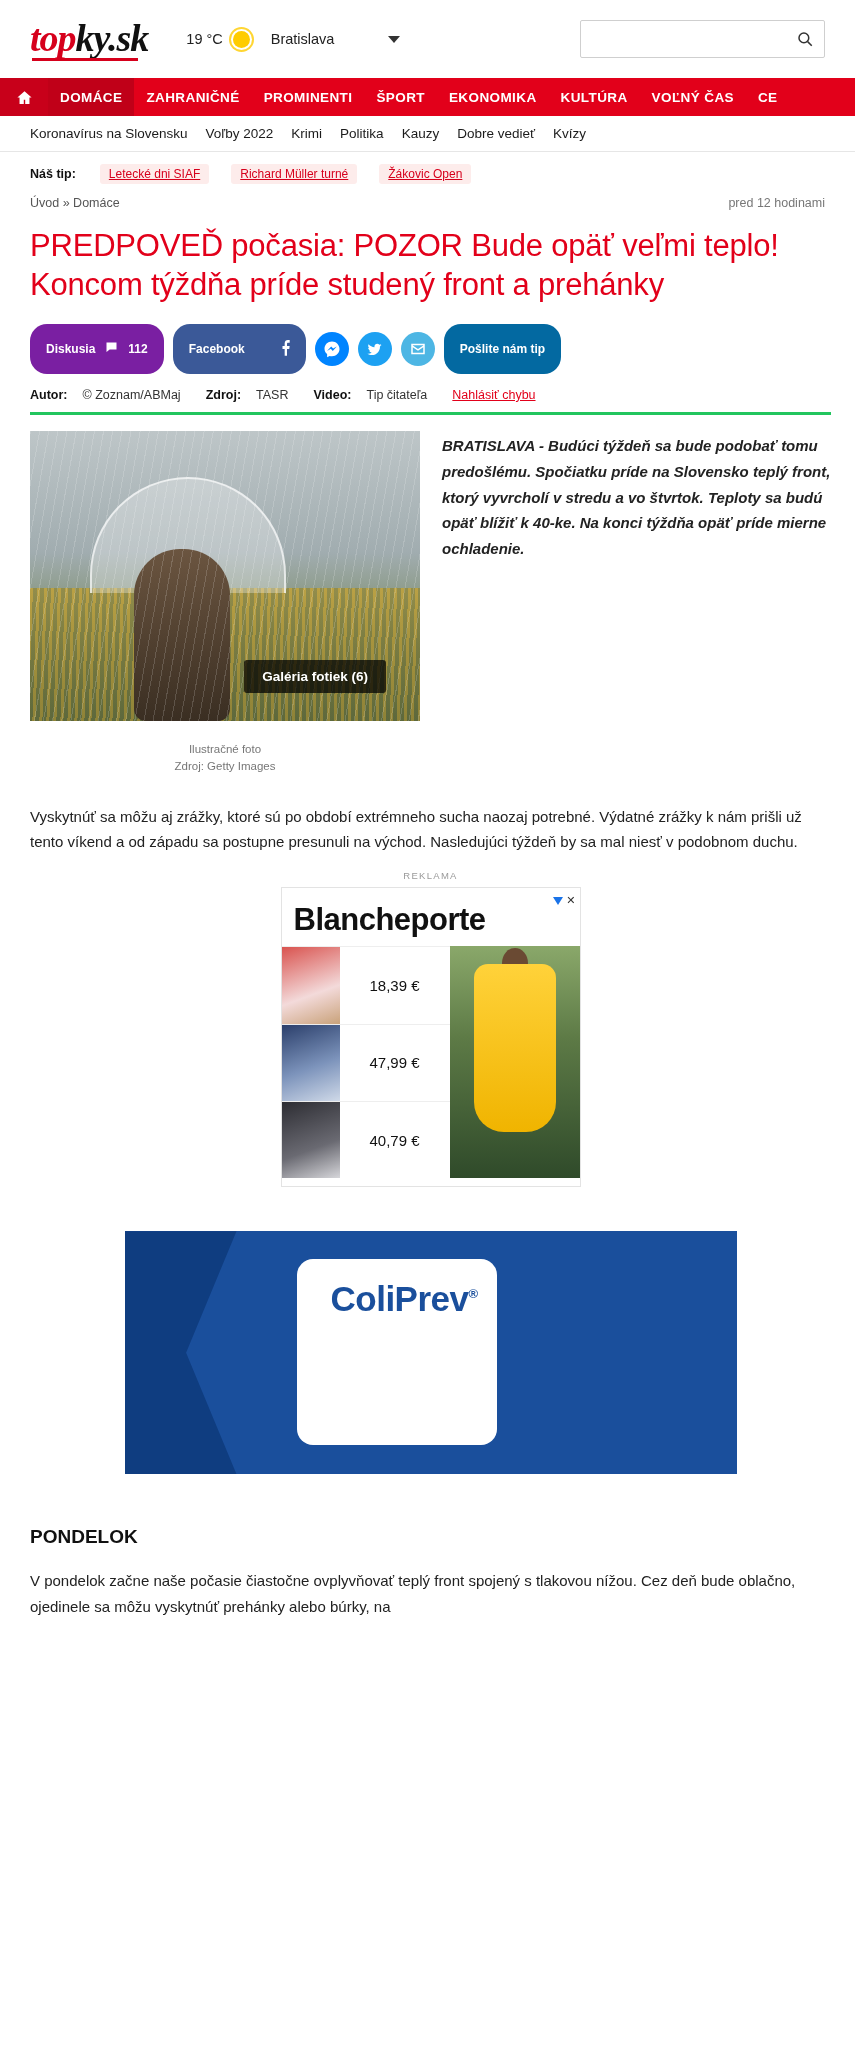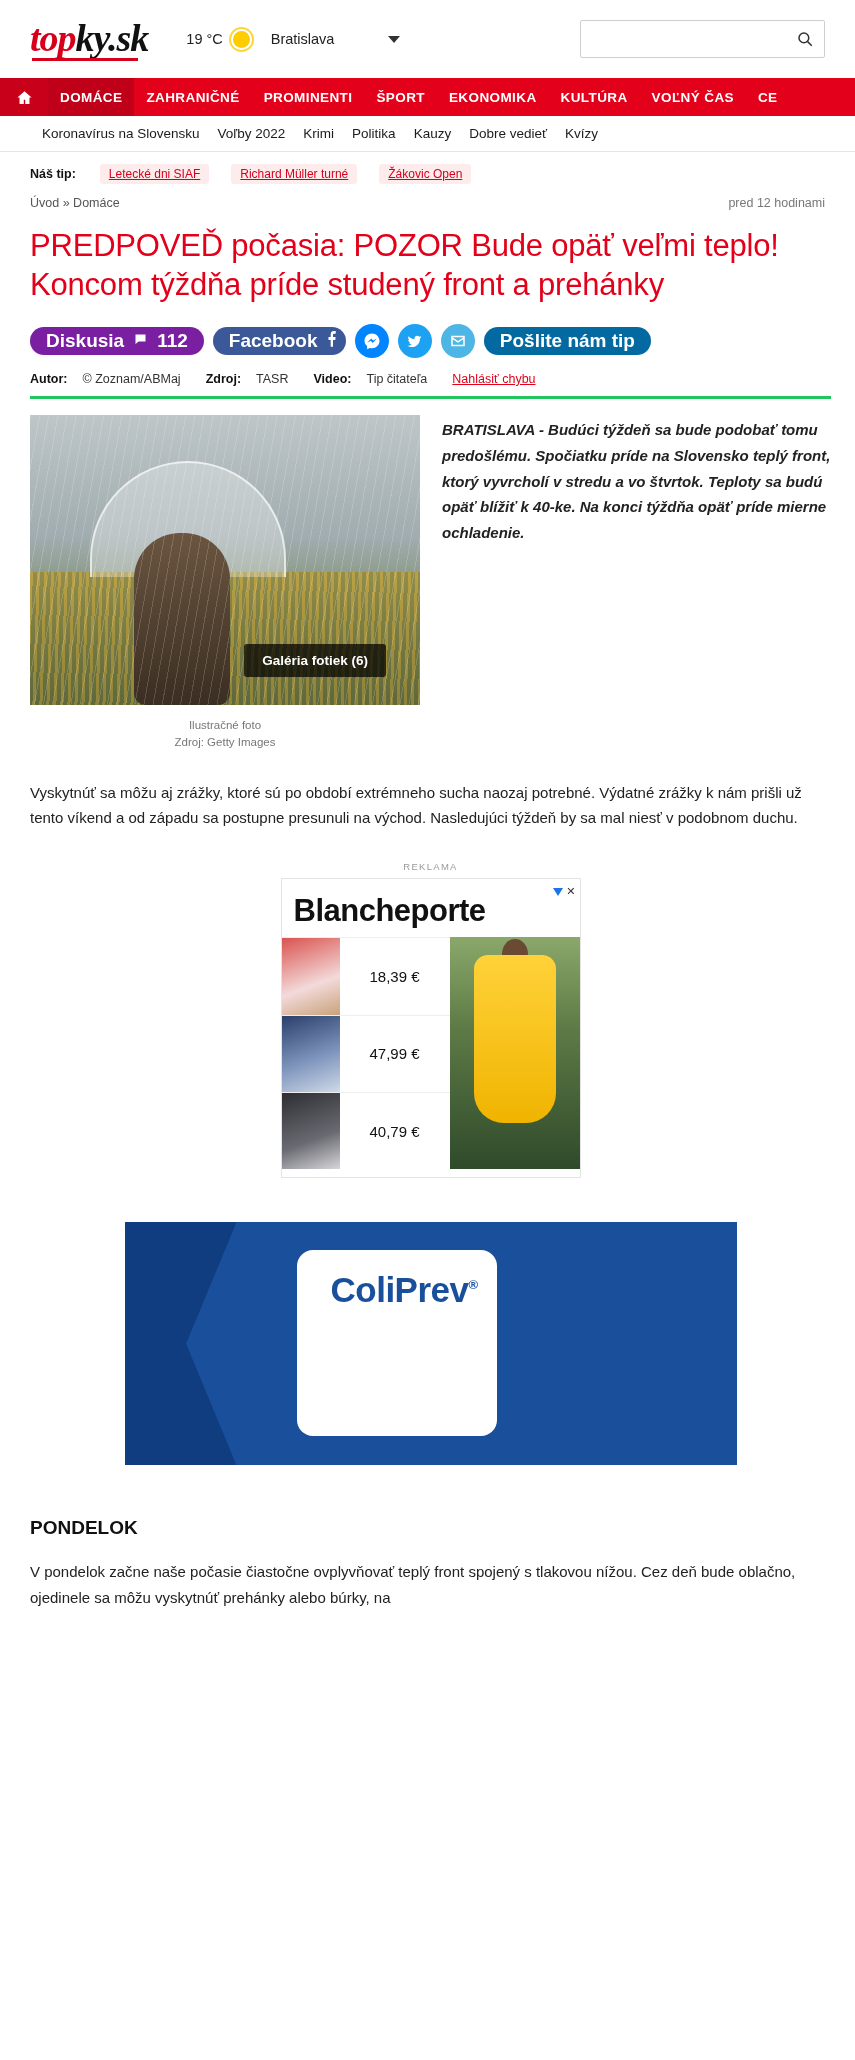--- a/index.html
+++ b/index.html
@@ -99,21 +99,21 @@
     display: flex; align-items: center; padding: 0 12px;
     color: #fff; text-decoration: none; white-space: nowrap;
   }
   .mainnav a.active { background: #c00018; }
 
   .subnav {
     height: 36px;
     display: flex;
     align-items: center;
     gap: 18px;
-    padding: 0 42px;
+    padding: 0 30px;
     font-size: 13.5px;
     color: #1b1b1b;
     border-bottom: 1px solid #e6e6e6;
   }
   .subnav a { color:#1b1b1b; text-decoration:none; white-space: nowrap;}
 
   .tipbar {
     display: flex;
     align-items: center;
     gap: 22px;
@@ -151,22 +151,22 @@
     margin: 10px 0 20px 0;
     letter-spacing: -0.2px;
   }
 
   .share-row {
     display:flex; align-items:center; gap: 9px;
     margin: 6px 0 14px 0;
   }
   .pill {
     display:flex; align-items:center; gap:9px;
-    height: 28px; border-radius: 17px; padding: 0 16px;
-    color:#fff; font-size: 19px; font-weight: bold;
+    height: 50px; border-radius: 17px; padding: 0 16px;
+    color:#fff; font-size: 12px; font-weight: bold;
     white-space: nowrap;
   }
   .pill.discussion { background:#7a1fa2; }
   .pill.facebook { background:#3b5998; width: 133px; justify-content: space-between;}
   .pill.tip { background:#0369a1; font-weight: bold; }
   .circle {
     width: 34px; height: 34px; border-radius: 50%;
     display:flex; align-items:center; justify-content:center;
     color:#fff;
   }
@@ -226,41 +226,41 @@
   }
   .gallery-badge {
     position:absolute; right: 34px; bottom: 28px;
     background: rgba(0,0,0,.72);
     color:#fff; font-size: 13.5px; font-weight: bold;
     padding: 9px 18px; border-radius: 3px;
     white-space: nowrap;
   }
   .caption {
     text-align:center; font-size: 11.5px; color:#777; line-height:1.5;
-    margin-top: 12px;
+    margin-top: 20px;
   }
   .perex {
     flex: 1;
     font-size: 15px;
     line-height: 1.72;
     font-style: italic;
     font-weight: bold;
     color: #222;
     padding-top: 2px;
   }
 
   .bodytext {
     font-size: 15px; line-height: 1.72; color:#222;
     margin: 28px 0 0 0;
   }
 
   
   .ad-label {
     text-align:center; font-size: 9.5px; letter-spacing: 1.3px;
-    color:#9a9a9a; margin: 30px 0 6px 0;
+    color:#9a9a9a; margin: 15px 0 6px 0;
   }
   .ad1 {
     width: 300px; height: 300px; margin: 0 auto;
     border: 1px solid #e3e3e3; background:#fff;
     position: relative; overflow:hidden;
   }
   .ad1 .brand {
     font-family: "Liberation Sans", sans-serif;
     font-weight: bold; font-size: 31px; color:#111;
     padding: 14px 10px 8px 12px; letter-spacing:-.5px;

